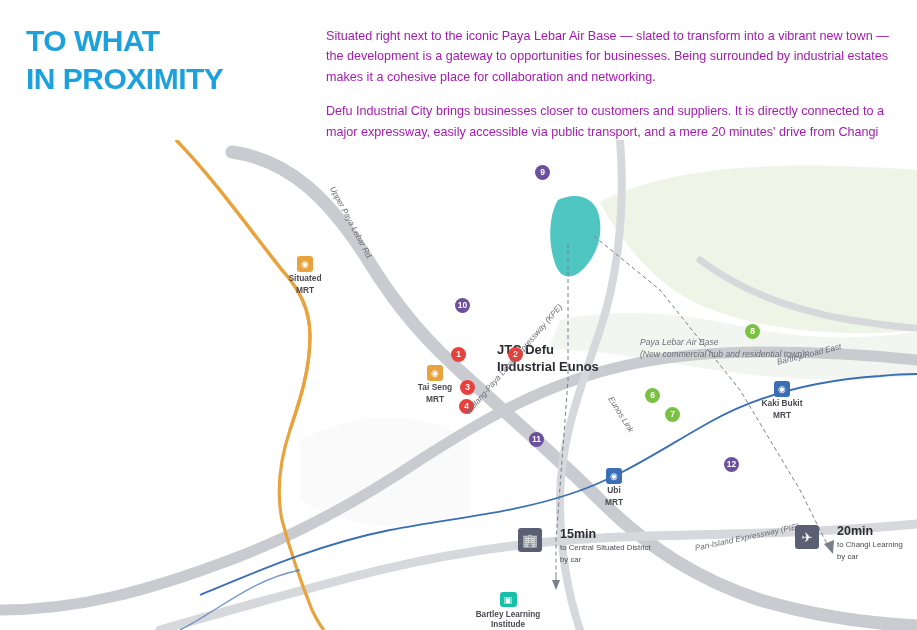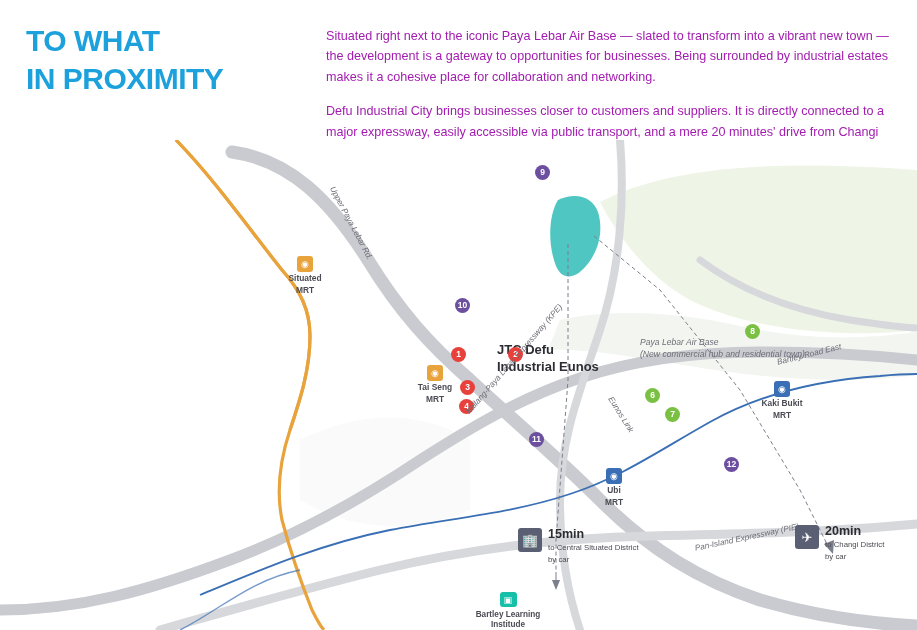--- a/index.html
+++ b/index.html
@@ -86,21 +86,21 @@
     margin-top:2px; font-size:8.4px; font-weight:bold; color:#4b4b53;
     text-align:center; line-height:1.18; white-space:nowrap;
   }
 
   .traveltime { position:absolute; display:flex; align-items:flex-start; }
   .tt-icon {
     width:24px; height:24px; border-radius:3px; background:#5b5f73;
     display:flex; align-items:center; justify-content:center;
     color:#fff; font-size:13px; flex:0 0 auto;
   }
-  .tt-text { margin-left:6px; }
+  .tt-text { margin-left:18px; }
   .tt-time { font-size:12.5px; font-weight:bold; color:#2c2c33; line-height:1.05; }
   .tt-desc { font-size:7.8px; color:#4b4b53; line-height:1.28; margin-top:2px; }
 
   .lifelong { position:absolute; left:468px; top:452px; width:80px; text-align:center; }
   .ll-icon {
     width:17px; height:15px; border-radius:3px; background:#16bfa8;
     display:flex; align-items:center; justify-content:center;
     color:#fff; font-size:9px; margin:0 auto 3px auto;
   }
   .ll-name { font-size:8.2px; font-weight:bold; color:#4b4b53; line-height:1.2; }
@@ -282,19 +282,19 @@
         <div class="tt-time">15min</div>
         <div class="tt-desc">to Central Situated District</div>
         <div class="tt-desc">by car</div>
       </div>
     </div>
 
     <div class="traveltime" style="left:795px; top:385px;">
       <div class="tt-icon">✈</div>
       <div class="tt-text">
         <div class="tt-time">20min</div>
-        <div class="tt-desc">to Changi District</div>
+        <div class="tt-desc">to Changi Learning</div>
         <div class="tt-desc">by car</div>
       </div>
     </div>
 
   </div>
 </div>
 
 </body></html>

